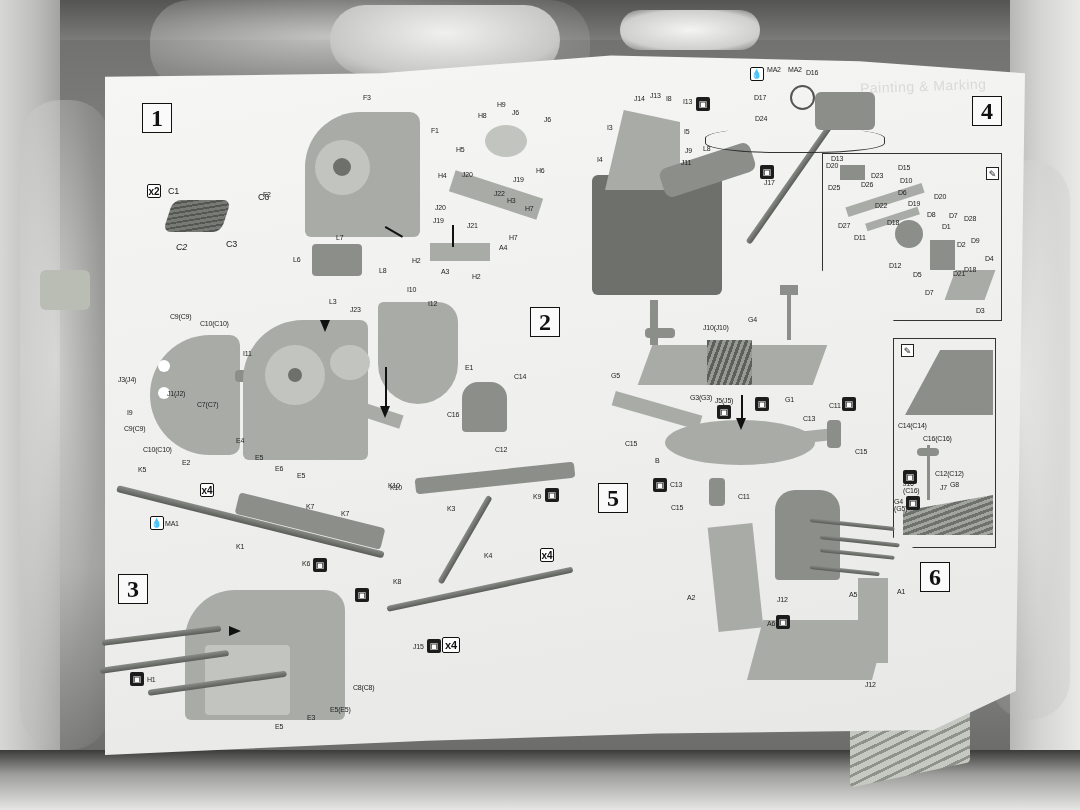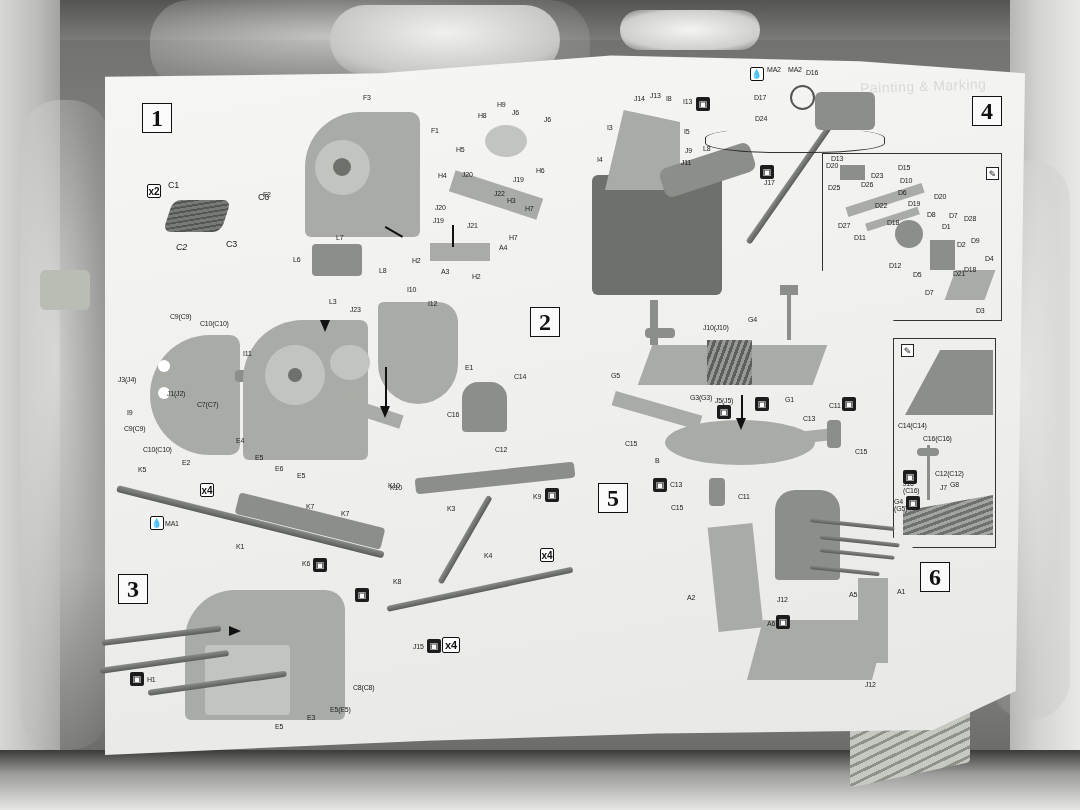--- a/index.html
+++ b/index.html
@@ -136,21 +136,21 @@
 <div class="part light" style="left:485px;top:125px;width:42px;height:32px;border-radius:50%;"></div>
 <div class="part" style="left:450px;top:184px;width:92px;height:22px;transform:rotate(18deg);"></div>
 <div class="part" style="left:430px;top:243px;width:60px;height:18px;"></div>
 <div class="part mid" style="left:312px;top:244px;width:50px;height:32px;border-radius:4px;"></div>
 
 <div class="icon-box outline" style="left:147px;top:184px;">x2</div>
 
 <div class="label" style="left:363px;top:94px;">F3</div>
 <div class="label" style="left:431px;top:127px;">F1</div>
 <div class="label" style="left:263px;top:191px;">F2</div>
-<div class="label big" style="left:168px;top:180px;">C1</div>
+<div class="label big" style="left:168px;top:186px;">C1</div>
 <div class="label big" style="left:211px;top:192px;margin-left:47px;">C6</div>
 <div class="label big" style="left:176px;top:242px;font-style:italic;">C2</div>
 <div class="label big" style="left:226px;top:239px;">C3</div>
 <div class="label" style="left:497px;top:101px;">H9</div>
 <div class="label" style="left:478px;top:112px;">H8</div>
 <div class="label" style="left:512px;top:109px;">J6</div>
 <div class="label" style="left:544px;top:116px;">J6</div>
 <div class="label" style="left:456px;top:146px;">H5</div>
 <div class="label" style="left:536px;top:167px;">H6</div>
 <div class="label" style="left:438px;top:172px;">H4</div>

